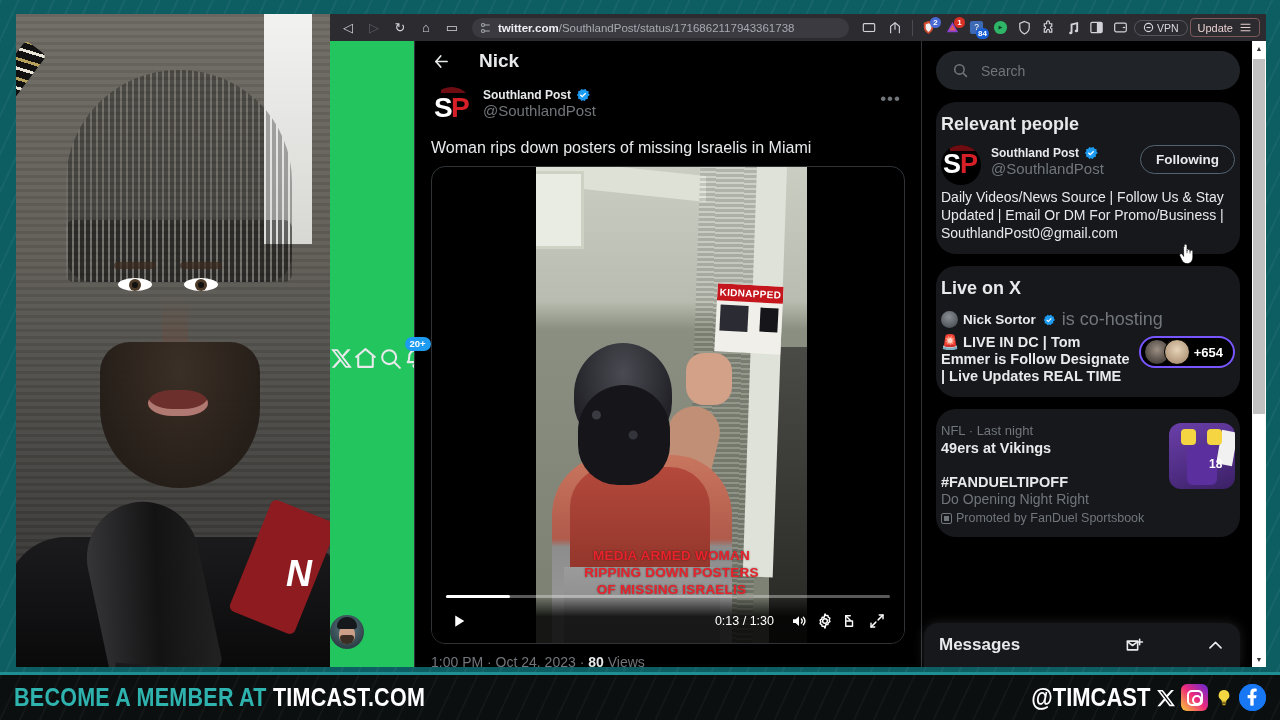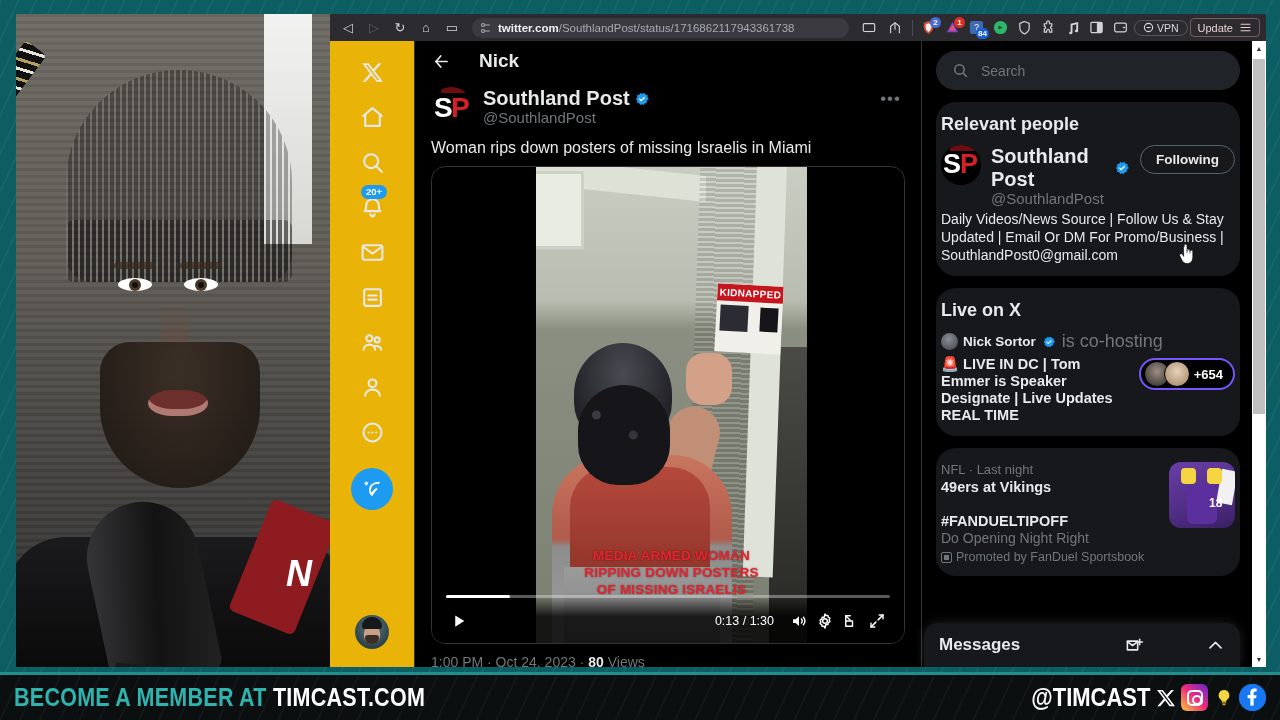--- a/index.html
+++ b/index.html
@@ -123,21 +123,21 @@
         padding:2px 7px; font-size:11px; color:#e8cfcf; cursor:pointer;}
 
   
   #viewport{ position:relative; height:626px; background:#000; display:flex; }
   #scrollbar{ position:absolute; right:0; top:0; width:14px; height:100%; background:#fff; z-index:30;}
   #scrollbar .thumb{ position:absolute; left:1px; top:18px; width:12px; height:355px; background:#c1c1c1; border-radius:0;}
   #scrollbar .arrow{ position:absolute; left:0; width:14px; height:15px; display:flex; align-items:center; justify-content:center; font-size:7px; color:#333;}
   #scrollbar .arrow.up{top:0;} #scrollbar .arrow.down{bottom:0;}
 
   
-  #xnav{ width:84px; flex:0 0 84px; background:#eab308; display:flex; flex-direction:column; align-items:center; padding-top:8px; position:relative;}
+  #xnav{ width:84px; flex:0 0 84px; background:#22c55e; display:flex; flex-direction:row; align-items:center; padding-top:8px; position:relative;}
   .navitem{ width:46px; height:46px; display:flex; align-items:center; justify-content:center; border-radius:50%; position:relative; cursor:pointer; color:#e7e9ea; margin-bottom:-1px;}
   .navitem svg{ width:25px; height:25px; fill:none; stroke:#e7e9ea; stroke-width:2; stroke-linecap:round; stroke-linejoin:round;}
   .navitem.logo svg{ fill:#e7e9ea; stroke:none; width:23px; height:23px;}
   .nav-badge{ position:absolute; top:1px; left:50%; transform:translateX(-42%); background:#1d9bf0; color:#fff;
       font-size:9.5px; font-weight:bold; border-radius:9px; padding:1px 5px; line-height:12px; z-index:2;}
   .composebtn{ width:42px; height:42px; border-radius:50%; background:#1d9bf0; display:flex; align-items:center; justify-content:center; margin-top:14px; cursor:pointer;}
   .composebtn svg{ width:21px; height:21px; stroke:#fff; fill:none; stroke-width:2;}
   .avatar-nav{ position:absolute; bottom:18px; width:34px; height:34px; border-radius:50%;
       background: radial-gradient(circle at 50% 38%, #5b7c86 0%, #2f4148 70%); overflow:hidden; cursor:pointer;}
   .avatar-nav .ah{ position:absolute; left:7px; top:2px; width:20px; height:12px; background:#16191b; border-radius:10px 10px 3px 3px;}
@@ -150,21 +150,21 @@
   .backarrow{ width:20px; height:20px; display:flex; align-items:center; justify-content:center; color:#e7e9ea; cursor:pointer;}
   .backarrow svg{ width:19px; height:19px; stroke:#e7e9ea; fill:none; stroke-width:2.2; stroke-linecap:round; stroke-linejoin:round;}
   .col-title{ color:#e7e9ea; font-size:19px; font-weight:bold;}
   .post-head{ display:flex; align-items:flex-start; padding:6px 16px 0 16px; gap:11px;}
   .sp-avatar{ width:41px; height:41px; border-radius:50%; background:#000; position:relative; overflow:hidden; flex:0 0 41px;}
   .sp-avatar .s{ position:absolute; left:3px; top:7px; font-size:28px; font-weight:bold; color:#fff; font-family:"Liberation Sans",sans-serif; line-height:28px;}
   .sp-avatar .p{ position:absolute; left:20px; top:7px; font-size:28px; font-weight:bold; color:#d61f26; font-family:"Liberation Sans",sans-serif; line-height:28px;}
   .sp-avatar .topbar{ position:absolute; left:10px; top:0; width:26px; height:6px; background:#6d0d12;}
   .names{ display:flex; flex-direction:column; flex:1 1 auto; min-width:0;}
   .nm-row{ display:flex; align-items:center; gap:4px;}
-  .nm{ color:#e7e9ea; font-size:20px; font-weight:bold;}
+  .nm{ color:#e7e9ea; font-size:12px; font-weight:bold;}
   .handle{ color:#71767b; font-size:15px; margin-top:-1px;}
   .verif{ width:16px; height:16px; flex:0 0 16px;}
   .more{ color:#71767b; font-size:17px; letter-spacing:1px; cursor:pointer; padding:2px 4px;}
   .post-text{ color:#e7e9ea; font-size:16px; padding:10px 16px 8px 16px; line-height:20px;}
 
   
   .video-wrap{ margin:0 16px; border:1px solid #2f3336; border-radius:14px; overflow:hidden; position:relative; height:478px; background:#000;}
   .vframe{ position:absolute; left:104px; top:0; width:271px; height:478px; overflow:hidden; background:#8d9188;}
   .vf-wall{ position:absolute; inset:0; background: linear-gradient(180deg,#c9cdc2 0%,#b9bdb1 28%,#8b8f81 34%,#7b7f71 100%);}
   .vf-window{ position:absolute; left:-6px; top:4px; width:54px; height:78px; background:#e8ece2; border:3px solid #cdd2c4;}
@@ -629,21 +629,21 @@
         <div class="live-host">
           <div class="hav"></div>
           <span class="hn">Nick Sortor</span>
           <svg class="verif" style="width:14px;height:14px" viewBox="0 0 22 22">
               <path fill="#1d9bf0" d="M20.4 11l-1.9-2.2.3-2.9-2.9-.6-1.5-2.5L11 3.9 8.6 2.8 7.1 5.3l-2.9.6.3 2.9L2.6 11l1.9 2.2-.3 2.9 2.9.6 1.5 2.5 2.4-1.1 2.4 1.1 1.5-2.5 2.9-.6-.3-2.9z"></path>
               <path fill="#fff" d="M9.9 14.6L6.7 11.4l1.3-1.3 1.9 1.9 4.1-4.1 1.3 1.3z"></path>
             </svg>
           <span class="co">is co-hosting</span>
         </div>
         <div class="live-body">
-          <div class="live-title">🚨 LIVE IN DC | Tom Emmer is Speaker Designate | Live Updates REAL TIME</div>
+          <div class="live-title">🚨 LIVE IN DC | Tom Emmer is Follow Designate | Live Updates REAL TIME</div>
           <div class="facepile">
             <div class="fav f1"></div>
             <div class="fav f2"></div>
             <span class="cnt">+654</span>
           </div>
         </div>
       </section>
 
       <section class="card">
         <div class="trend">

